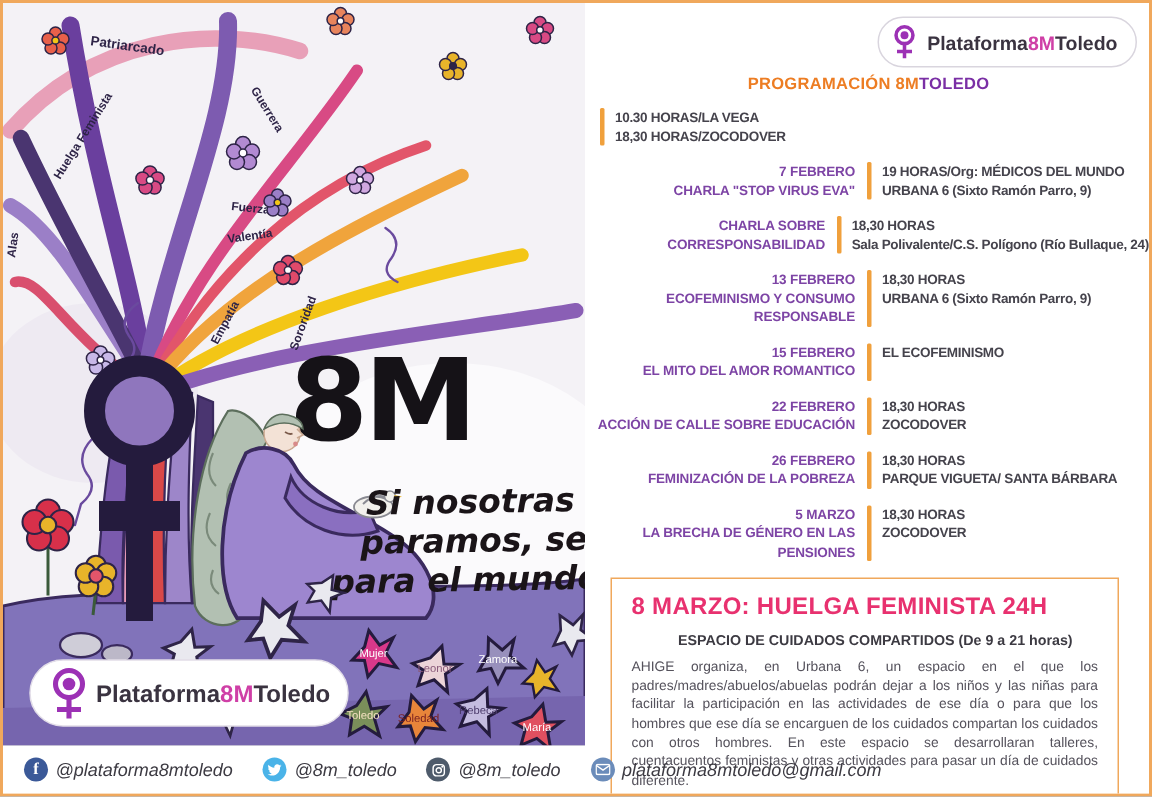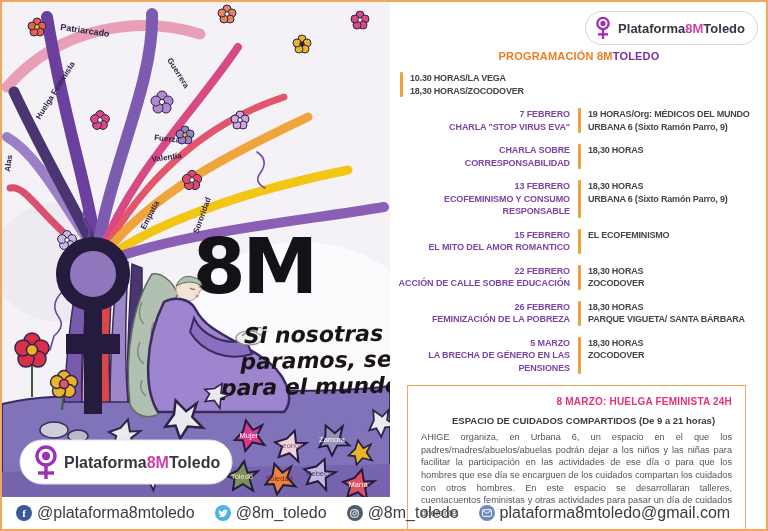--- a/index.html
+++ b/index.html
@@ -25,31 +25,31 @@
   .sched-row{display:flex;align-items:stretch;margin-bottom:11px;}
   .sched-left{width:178px;text-align:right;color:#7d44a5;font-weight:bold;font-size:9px;line-height:12.5px;letter-spacing:-0.1px;}
   .sched-bar{width:3px;background:#f0a03c;margin:0 7px 0 8px;border-radius:1px;}
   .sched-right{flex:1;color:#45434c;font-weight:bold;font-size:9px;line-height:12.5px;letter-spacing:-0.2px;white-space:nowrap;}
   .detail .em{}
   .detail .em.sm{font-size:8px;}
   
   .strike-box{
     margin:4px 20px 0 15px;border:1.5px solid #f0a85c;padding:8px 13px 10px 13px;box-sizing:border-box;
   }
-  .strike-title{text-align:right;color:#e8316f;font-weight:800;font-size:10px;margin:2px 0 8px 0;letter-spacing:.2px;}
+  .strike-title{text-align:left;color:#e8316f;font-weight:800;font-size:16px;margin:2px 0 8px 0;letter-spacing:.2px;}
   .strike-heading{font-size:9.5px;font-weight:bold;color:#3c3a42;margin-top:8px;padding-left:31px;}
   .strike-body{font-size:9.2px;color:#55525c;line-height:1.38;margin-top:5px;text-align:justify;}
   .strike-body:empty{display:none;margin:0;}
   
   .footer-social{
     position:absolute;left:0;bottom:0;width:390px;height:32px;background:#fff;
     display:flex;align-items:center;gap:20px;padding-left:14px;box-sizing:border-box;
   }
   .social-item{display:flex;align-items:center;gap:5px;}
-  .social-item .handle{font-size:16px;color:#3c3a42;}
+  .social-item .handle{font-size:12px;color:#3c3a42;font-style:italic;}
   .sicon{width:16px;height:16px;border-radius:50%;display:flex;align-items:center;justify-content:center;flex:none;}
   .sicon svg{display:block;}
   .sicon.fb{background:#3b5998;color:#fff;font-weight:bold;font-size:11px;font-family:"Liberation Serif",serif;}
 </style>
 </head>
 <body>
 
 <div class="poster">
 
   <div class="artwork-panel">
@@ -310,20 +310,21 @@
             <div class="detail">URBANA 6 (Sixto Ramón Parro, 9)</div>
           </div>
         </div>
         <div class="sched-row">
           <div class="sched-left">
             <div>CHARLA SOBRE CORRESPONSABILIDAD</div>
           </div>
           <div class="sched-bar"></div>
           <div class="sched-right">
             <div class="detail">18,30 HORAS</div>
+            <div class="detail">Sala Polivalente/C.S. Polígono (Río Bullaque, 24)</div>
           </div>
         </div>
         <div class="sched-row">
           <div class="sched-left">
             <div>13 FEBRERO</div>
             <div>ECOFEMINISMO Y CONSUMO RESPONSABLE</div>
           </div>
           <div class="sched-bar"></div>
           <div class="sched-right">
             <div class="detail">18,30 HORAS</div>

